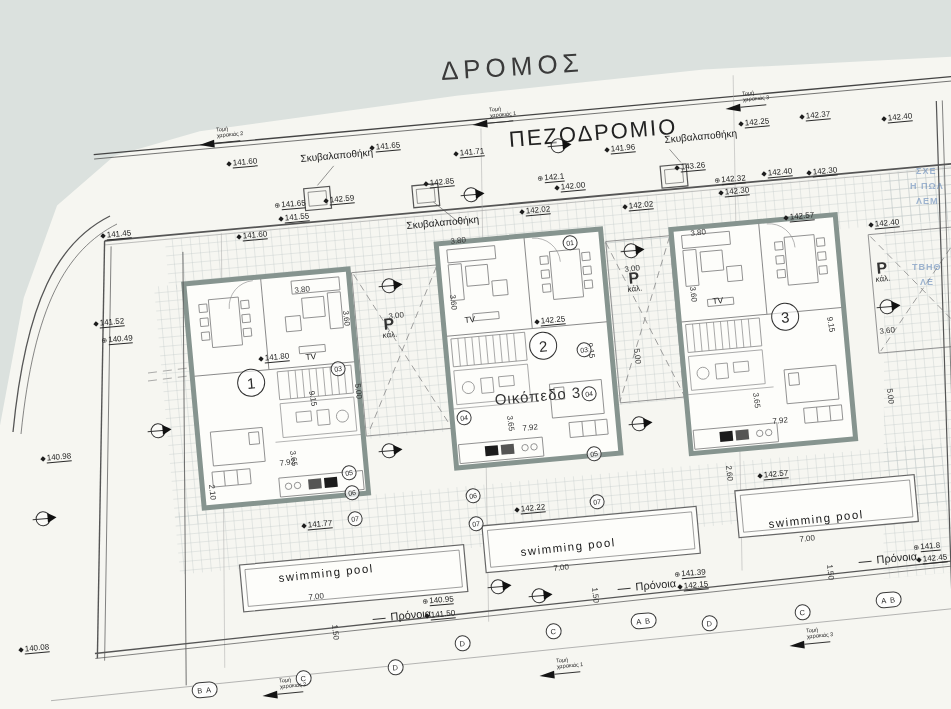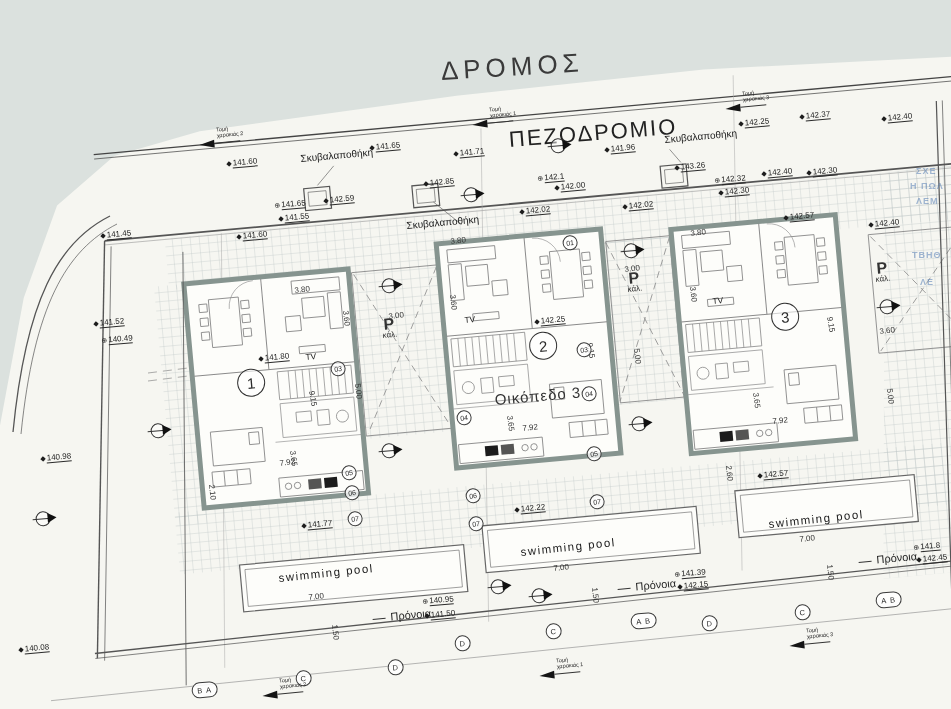--- a/index.html
+++ b/index.html
@@ -413,16 +413,16 @@
       <div class="itm lvl" style="left: 150px; top: 424px; transform: rotate(-5deg);"></div>
       <div class="itm lvl" style="left: 490px; top: 580px; transform: rotate(-5deg);"></div>
       <div class="itm lvl" style="left: 531px; top: 589px; transform: rotate(-5deg);"></div>
     </div>
 
   <div class="layer">
 
   <div class="itm bleed" style="left: 916px; top: 166px; transform: rotate(0deg);">ΣΧΕ</div>
       <div class="itm bleed" style="left: 910px; top: 181px; transform: rotate(0deg);">Η ΠΩΛ</div>
       <div class="itm bleed" style="left: 916px; top: 196px; transform: rotate(0deg);">ΛΕΜ</div>
-      <div class="itm bleed" style="left: 912px; top: 250px; transform: rotate(0deg);">ΤΒΗΘ</div>
+      <div class="itm bleed" style="left: 912px; top: 262px; transform: rotate(0deg);">ΤΒΗΘ</div>
       <div class="itm bleed" style="left: 920px; top: 277px; transform: rotate(0deg);">ΛΕ</div>
     </div>
 </div>
 
 </body></html>

